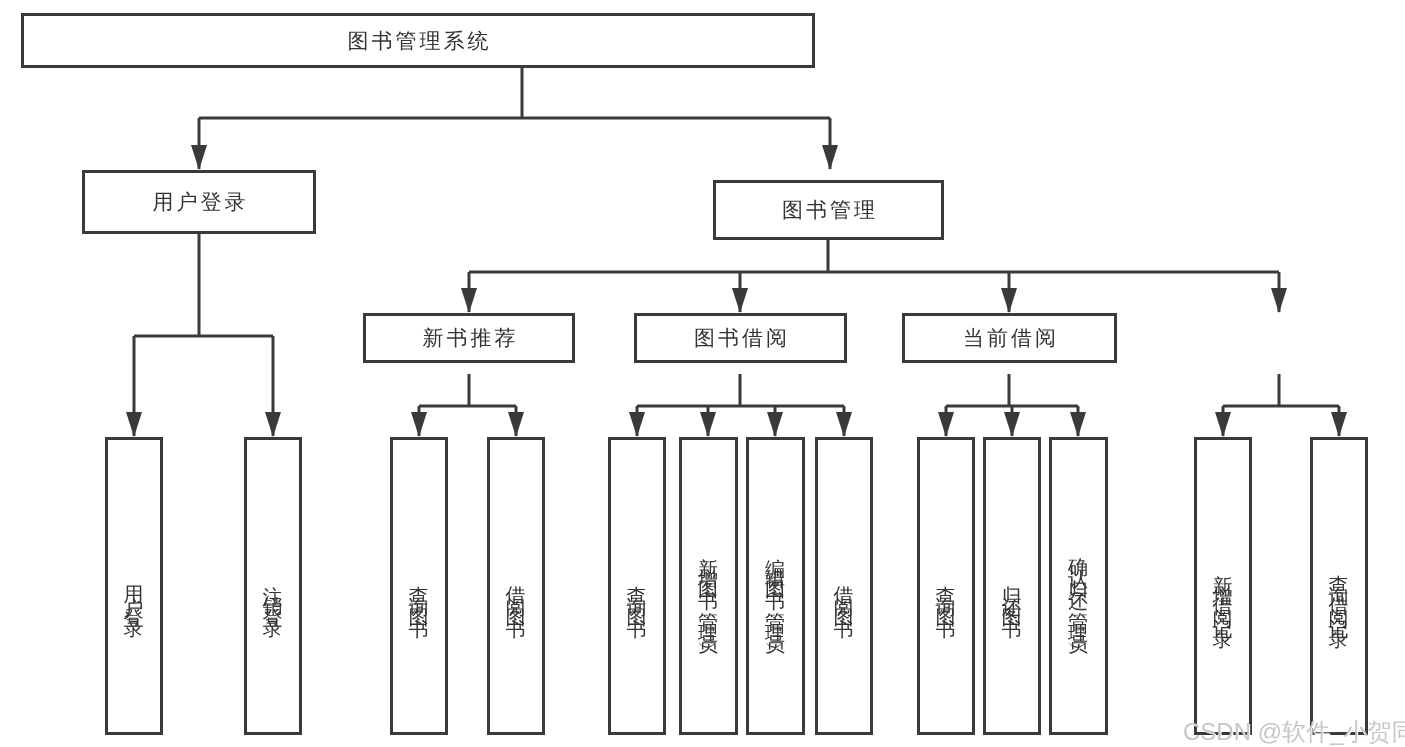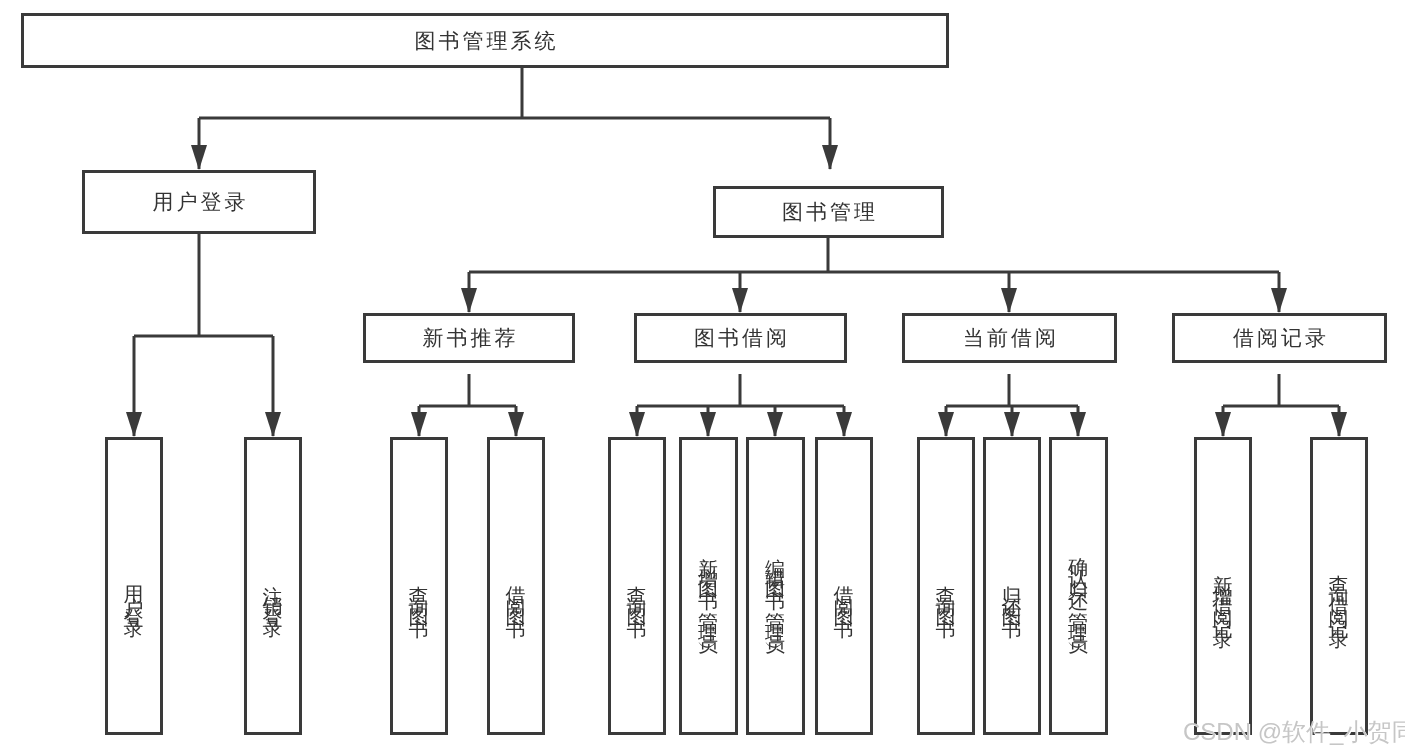--- a/index.html
+++ b/index.html
@@ -27,23 +27,23 @@
     justify-content: center;
     color: #333333;
     z-index: 2;
   }
   .node-h {
     font-size: 21px;
     letter-spacing: 3px;
     text-indent: 3px;
     white-space: nowrap;
   }
-  .node-root   { left: 21px;  top: 13px;  width: 928px; height: 55px; }
+  .node-root   { left: 21px;  top: 13px;  width: 794px; height: 55px; }
   .node-l2-a   { left: 82px;  top: 170px; width: 234px;  height: 64px; }
-  .node-l2-b   { left: 713px; top: 186px; width: 231px;  height: 52px; }
+  .node-l2-b   { left: 713px; top: 180px; width: 231px;  height: 60px; }
   .node-l3     { top: 313px; height: 50px; }
   .node-l3-a   { left: 363px;  width: 212px; }
   .node-l3-b   { left: 634px;  width: 213px; }
   .node-l3-c   { left: 902px;  width: 215px; text-align: center; }
   .node-l3-d   { left: 1172px; width: 215px; }
   .leaf {
     top: 437px;
     height: 298px;
     width: 58px;
     font-size: 20px;
@@ -141,21 +141,20 @@
   </svg>
 
   <div class="node node-h node-root">图书管理系统</div>
 
   <div class="node node-h node-l2-a">用户登录</div>
   <div class="node node-h node-l2-b">图书管理</div>
 
   <div class="node node-h node-l3 node-l3-a">新书推荐</div>
   <div class="node node-h node-l3 node-l3-b">图书借阅</div>
   <div class="node node-h node-l3 node-l3-c">当前借阅</div>
-  <div class="node node-h node-l3 node-l3-d">借阅记录</div>
 
   <div class="node leaf leaf-1">
     <span class="vtext">用户登录</span>
   </div>
   <div class="node leaf leaf-2">
     <span class="vtext">注销登录</span>
   </div>
   <div class="node leaf leaf-3">
     <span class="vtext">查询图书</span>
   </div>

